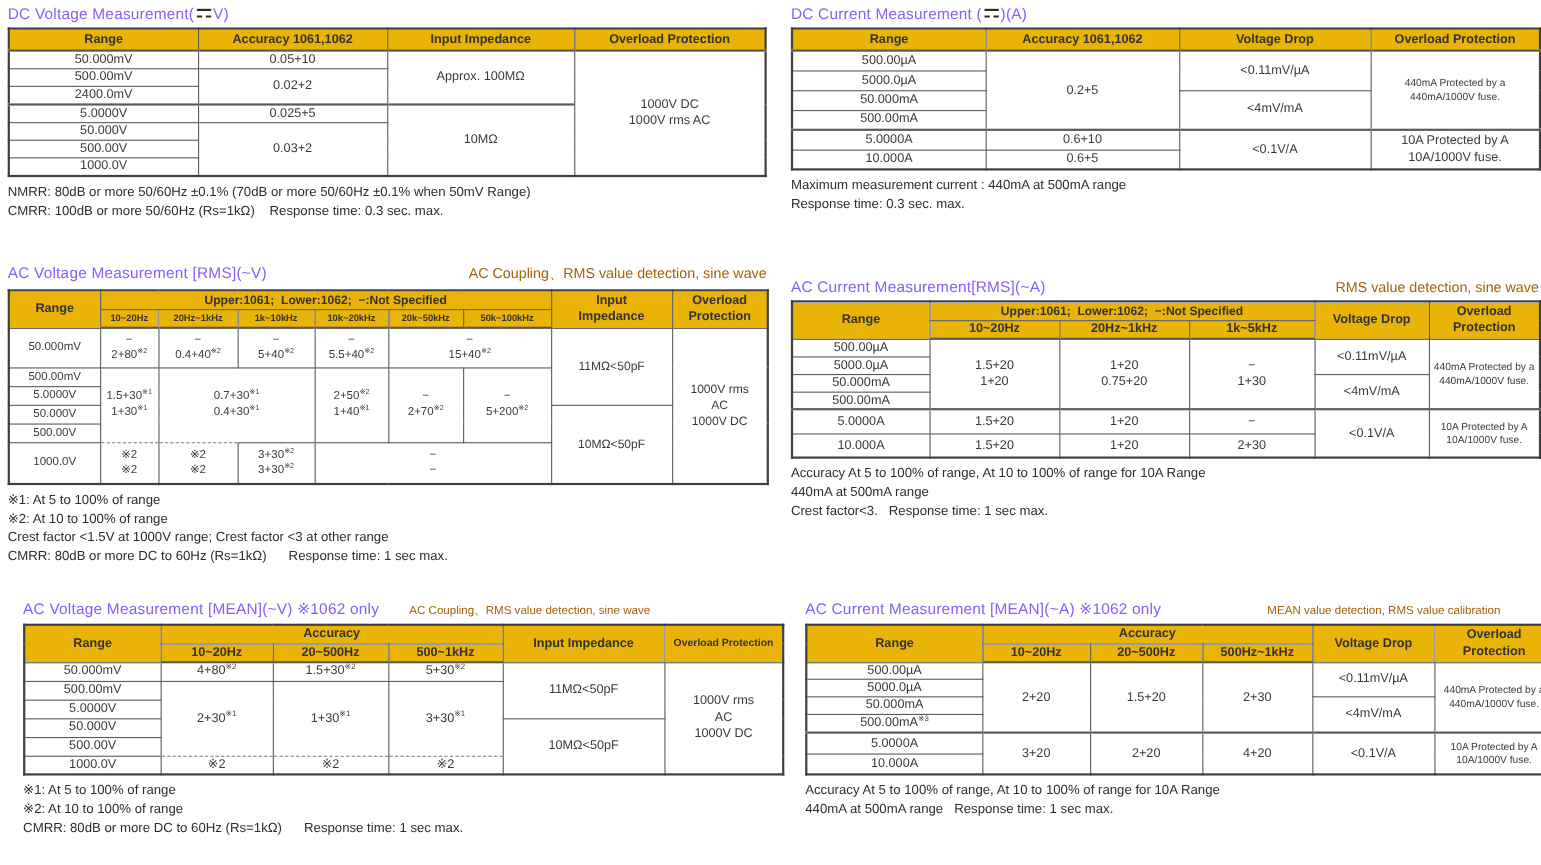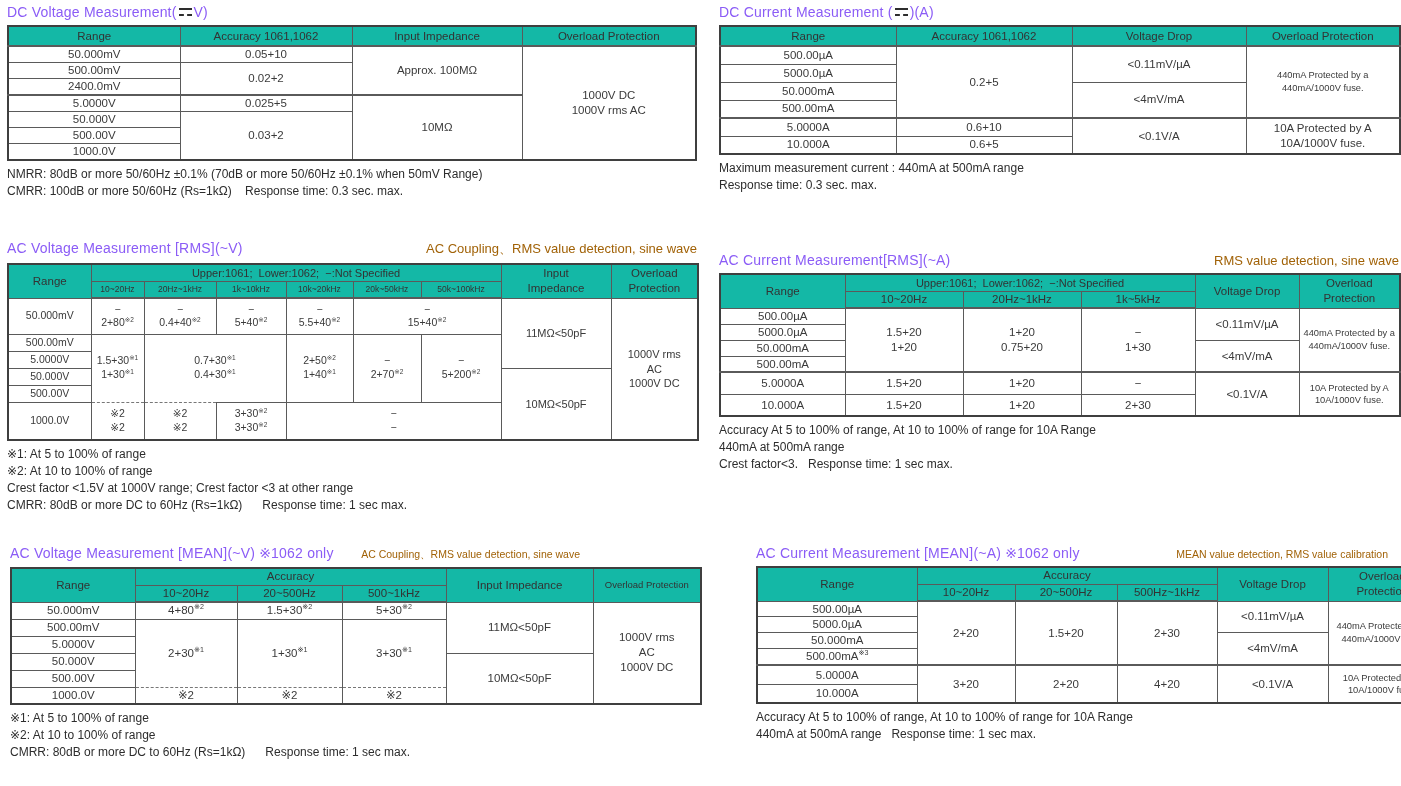--- a/index.html
+++ b/index.html
@@ -8,21 +8,21 @@
     font-family:"Liberation Sans","DejaVu Sans",sans-serif;color:#3a3a3a;
   }
   .sec{position:absolute;}
   .ttl-row{display:flex;justify-content:space-between;align-items:baseline;margin:0 0 5px 0;}
   .ttl{font-size:14px;color:#8b5cf6;white-space:nowrap;letter-spacing:.2px;}
   .sub{font-size:13px;color:#a16207;white-space:nowrap;}
   .sub.sm{font-size:10.5px;}
   table{border-collapse:collapse;table-layout:fixed;width:100%;border:2px solid #3f3f3f;}
   td,th{border:1px solid #5a5a5a;text-align:center;vertical-align:middle;padding:0 2px;
         font-size:11.5px;line-height:1.3;overflow:hidden;}
-  th{background:#14b8a6;font-weight:normal;color:#333;margin-top:20px;}
+  th{background:#eab308;font-weight:bold;color:#333;margin-top:20px;}
   thead tr:last-child th{border-bottom-width:2px;}
   .small th, th.small{font-size:8.5px;padding:0 1px;}
   th.sm-h{font-size:9.5px;}
   .vrms td{font-size:10.5px;}
   .ovl-sm{font-size:9.3px;line-height:1.35;}
   .thick-t{border-top-width:2px;}
   .dash-b{border-bottom:1px dashed #777;}
   .dash-t{border-top:1px dashed #777;}
   .notes{margin-top:5px;font-size:12px;line-height:17px;color:#2d2d2d;white-space:nowrap;}
   sup{font-size:0.62em;vertical-align:super;line-height:0;}
@@ -284,21 +284,21 @@
       </tr>
     </tbody>
   </table>
   <div class="notes">
     <div>Accuracy At 5 to 100% of range, At 10 to 100% of range for 10A Range</div>
     <div>440mA at 500mA range</div>
     <div>Crest factor&lt;3.&nbsp;&nbsp; Response time: 1 sec max.</div>
   </div>
 </div>
 
-<div class="sec" style="left:10px;top:545px;width:570px;">
+<div class="sec" style="left:21px;top:545px;width:570px;">
   <div class="ttl-row">
     <span class="ttl">AC Voltage Measurement [MEAN](~V) ※1062 only</span>
     <span class="sub sm">AC Coupling、RMS value detection, sine wave</span>
   </div>
   <table>
     <colgroup>
         <col style="width:124px">
         <col style="width:102px">
         <col style="width:105px">
         <col style="width:104px">
@@ -351,21 +351,21 @@
       </tr>
     </tbody>
   </table>
   <div class="notes">
     <div>※1: At 5 to 100% of range</div>
     <div>※2: At 10 to 100% of range</div>
     <div>CMRR: 80dB or more DC to 60Hz (Rs=1kΩ)&nbsp;&nbsp;&nbsp;&nbsp;&nbsp; Response time: 1 sec max.</div>
   </div>
 </div>
 
-<div class="sec" style="left:756px;top:545px;width:632px;">
+<div class="sec" style="left:732px;top:545px;width:632px;">
   <div class="ttl-row">
     <span class="ttl">AC Current Measurement [MEAN](~A) ※1062 only</span>
     <span class="sub sm">MEAN value detection, RMS value calibration</span>
   </div>
   <table>
     <colgroup>
         <col style="width:160px">
         <col style="width:98px">
         <col style="width:102px">
         <col style="width:100px">

